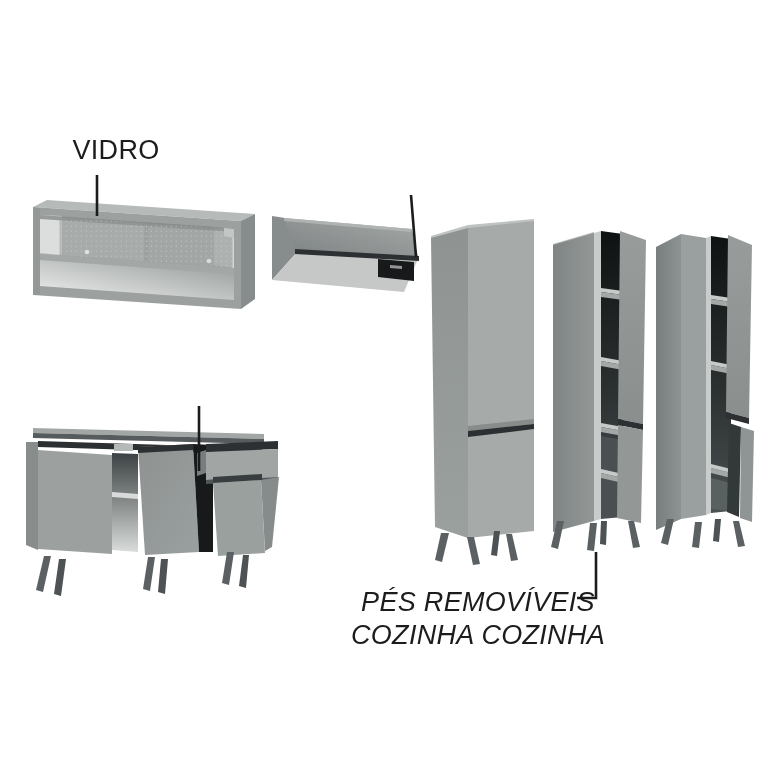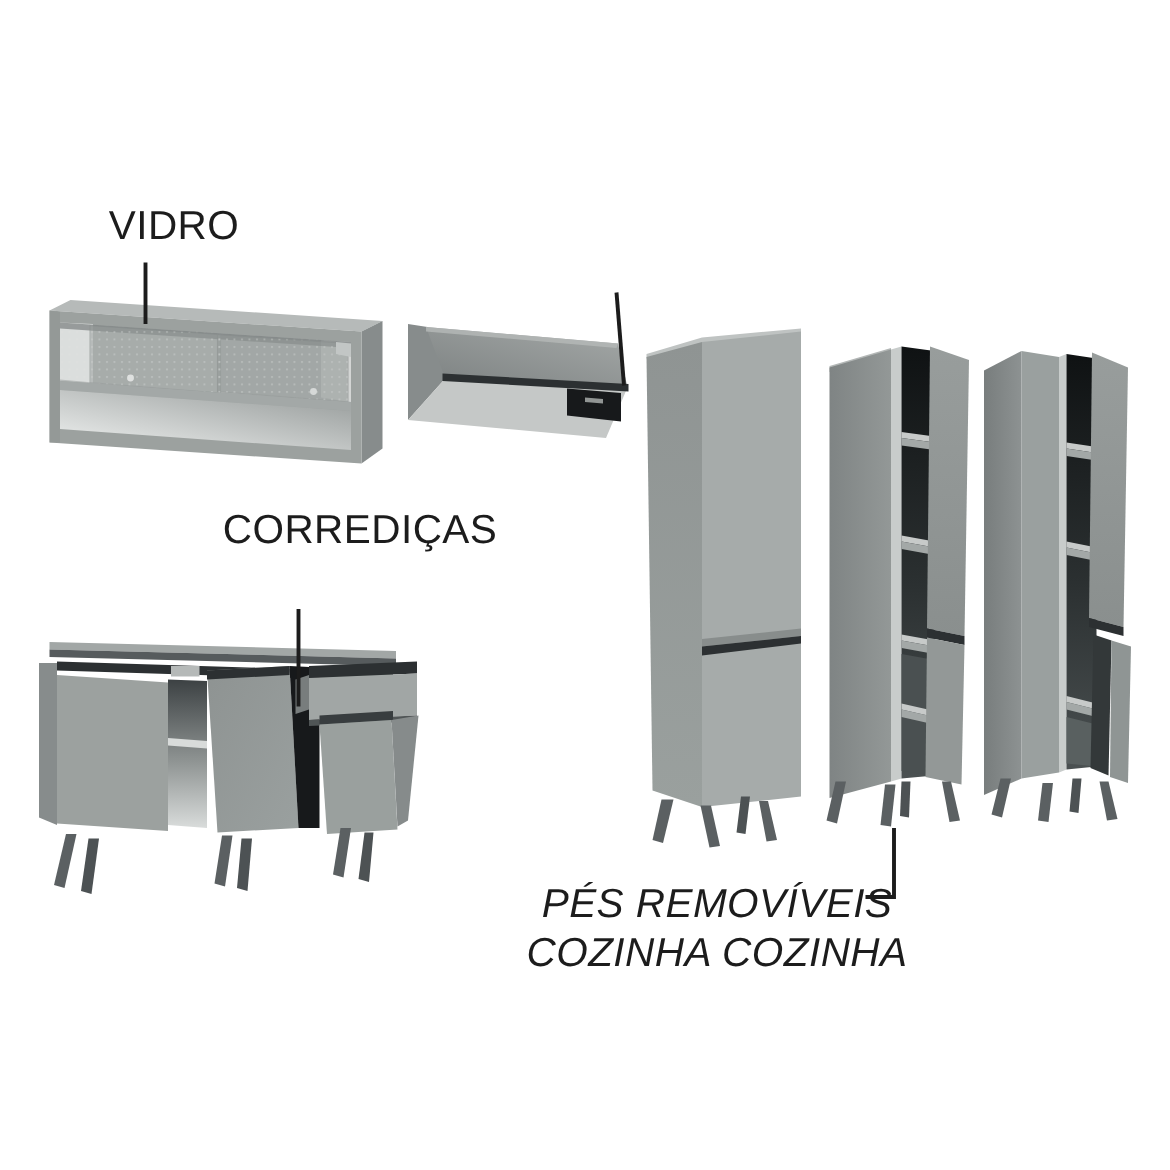--- a/index.html
+++ b/index.html
@@ -203,21 +203,20 @@
       <polyline points="577,598 596,598 596,552"></polyline>
     </g>
   </svg>
 
   <div class="label" style="left:8px;top:102px;width:216px;margin-top:32px;">
     <span>VIDRO</span>
   </div>
 
 
   <div class="label" style="left:123px;top:337px;width:234px;">
-    <span>CORREDIÇAS</span>
   </div>
 
   <div class="label" style="left:336px;top:586px;width:284px;font-style:italic;">
     <span>PÉS REMOVÍVEIS</span>
     <span>COZINHA COZINHA</span>
   </div>
 
 </div>
 
 </body></html>

